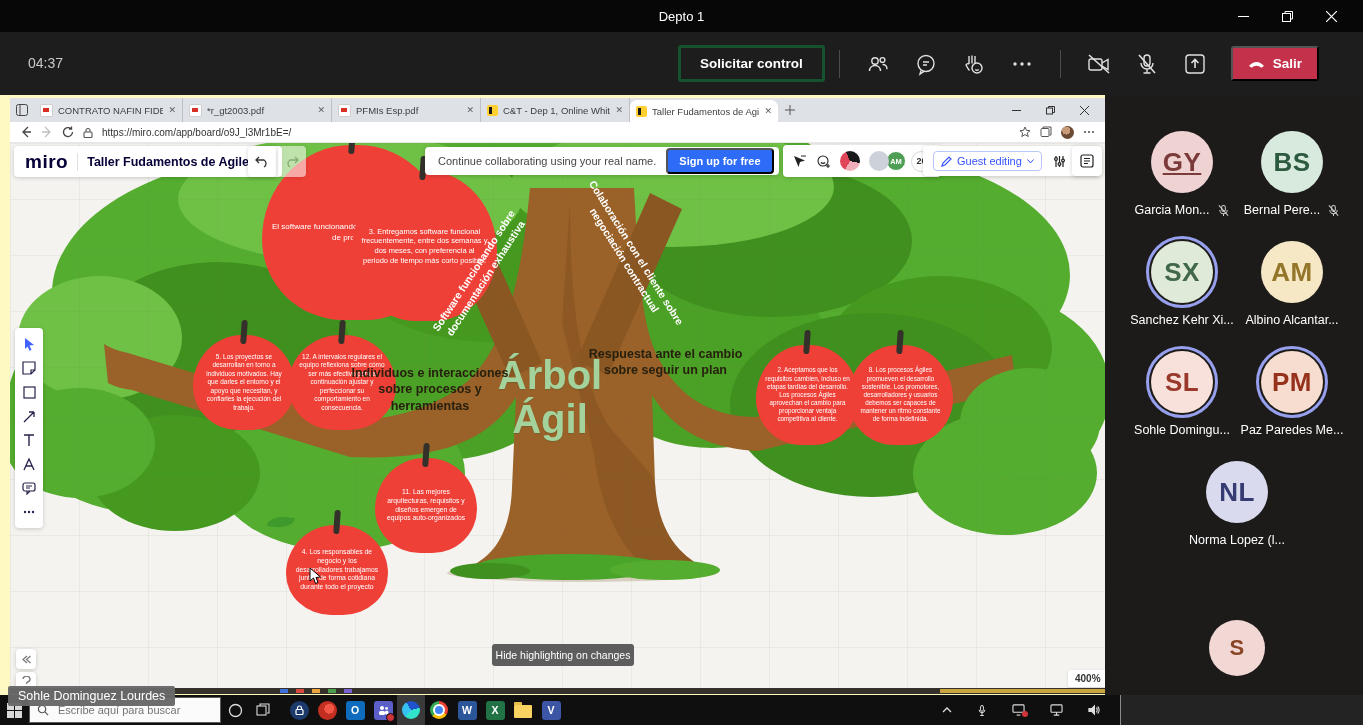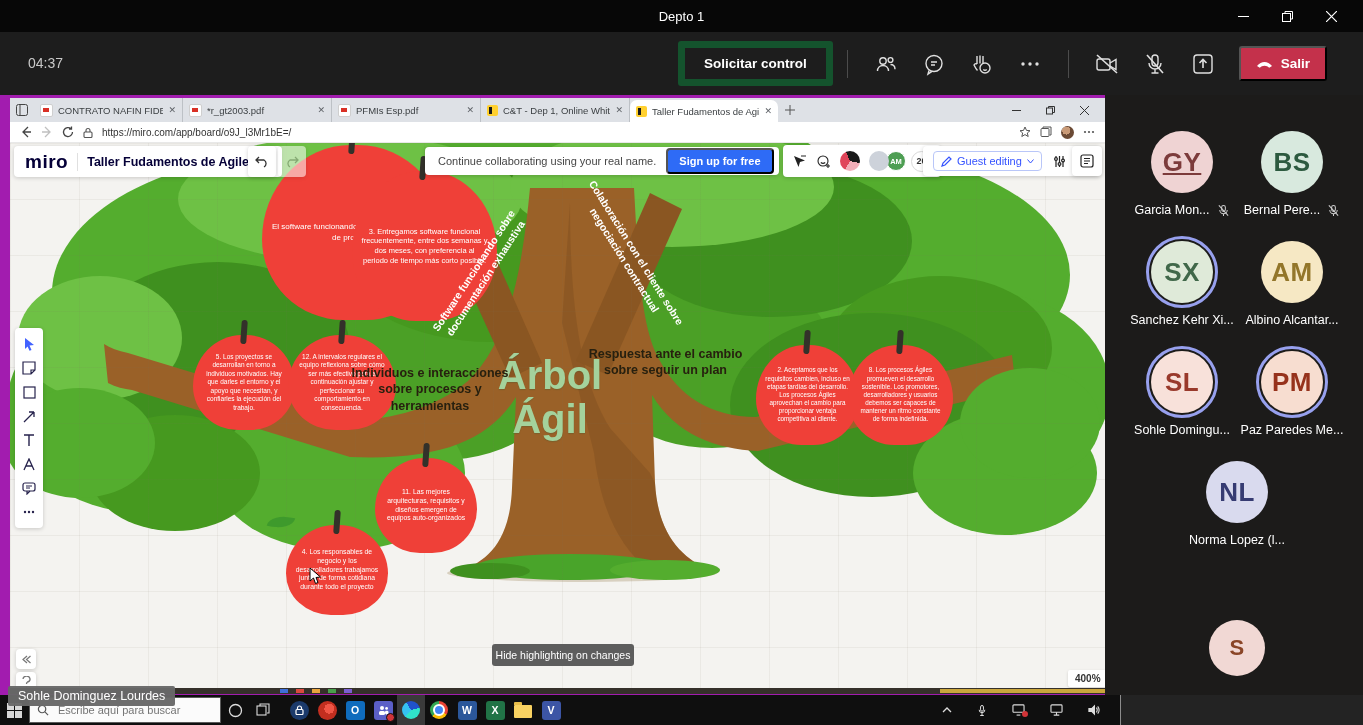--- a/index.html
+++ b/index.html
@@ -1,27 +1,27 @@
 <!DOCTYPE html>
 <html><head>
 <meta charset="utf-8">
 <style>
   html,body{margin:0;padding:0}
-  #root{position:relative;width:1363px;height:725px;background:#a21caf;overflow:hidden;
+  #root{position:relative;width:1363px;height:725px;background:#fef9c3;overflow:hidden;
         font-family:"Liberation Sans",sans-serif;-webkit-font-smoothing:antialiased}
   
   .titlebar{position:absolute;left:0;top:0;width:100%;height:32px;background:#070707;
             display:flex;align-items:center;justify-content:center;color:#fff;font-size:13px}
   .win-controls{position:absolute;right:10px;top:0;height:32px;display:flex;align-items:center;gap:0}
   .winbtn{width:44px;height:32px;display:flex;align-items:center;justify-content:center}
   
   .controlbar{position:absolute;left:0;top:32px;width:100%;height:63px;background:#1d1d1d}
   .timer{position:absolute;left:28px;top:23px;color:#c9c9c9;font-size:14px}
   .controls{position:absolute;left:678px;top:0;height:63px;display:flex;align-items:center}
-  .solicitar{border:7px solid #14532d;border-radius:3px;color:#fff;font-size:13.5px;font-weight:bold;
+  .solicitar{border:3px solid #14532d;border-radius:3px;color:#fff;font-size:13.5px;font-weight:bold;
              padding:8px 19px;background:transparent;white-space:nowrap}
   .vsep{width:1px;height:28px;background:#4c4c4c;margin:0 14px}
   .icon-btn{width:48px;height:48px;display:flex;align-items:center;justify-content:center}
   .salir{margin-left:12px;background:#c4314b;border-radius:3px;color:#fff;font-size:13.5px;font-weight:bold;
          padding:8px 15px;display:flex;align-items:center;gap:8px}
   
   .screen{position:absolute;left:10px;top:98px;width:1095px;height:595px;background:#fff}
   .tabstrip{height:24px;background:#dee1e6;display:flex;align-items:stretch;position:relative}
   .tablayout{width:24px;display:flex;align-items:center;justify-content:center}
   .tab{width:136px;display:flex;align-items:center;gap:5px;padding:0 6px;font-size:9.5px;color:#3c4043;

